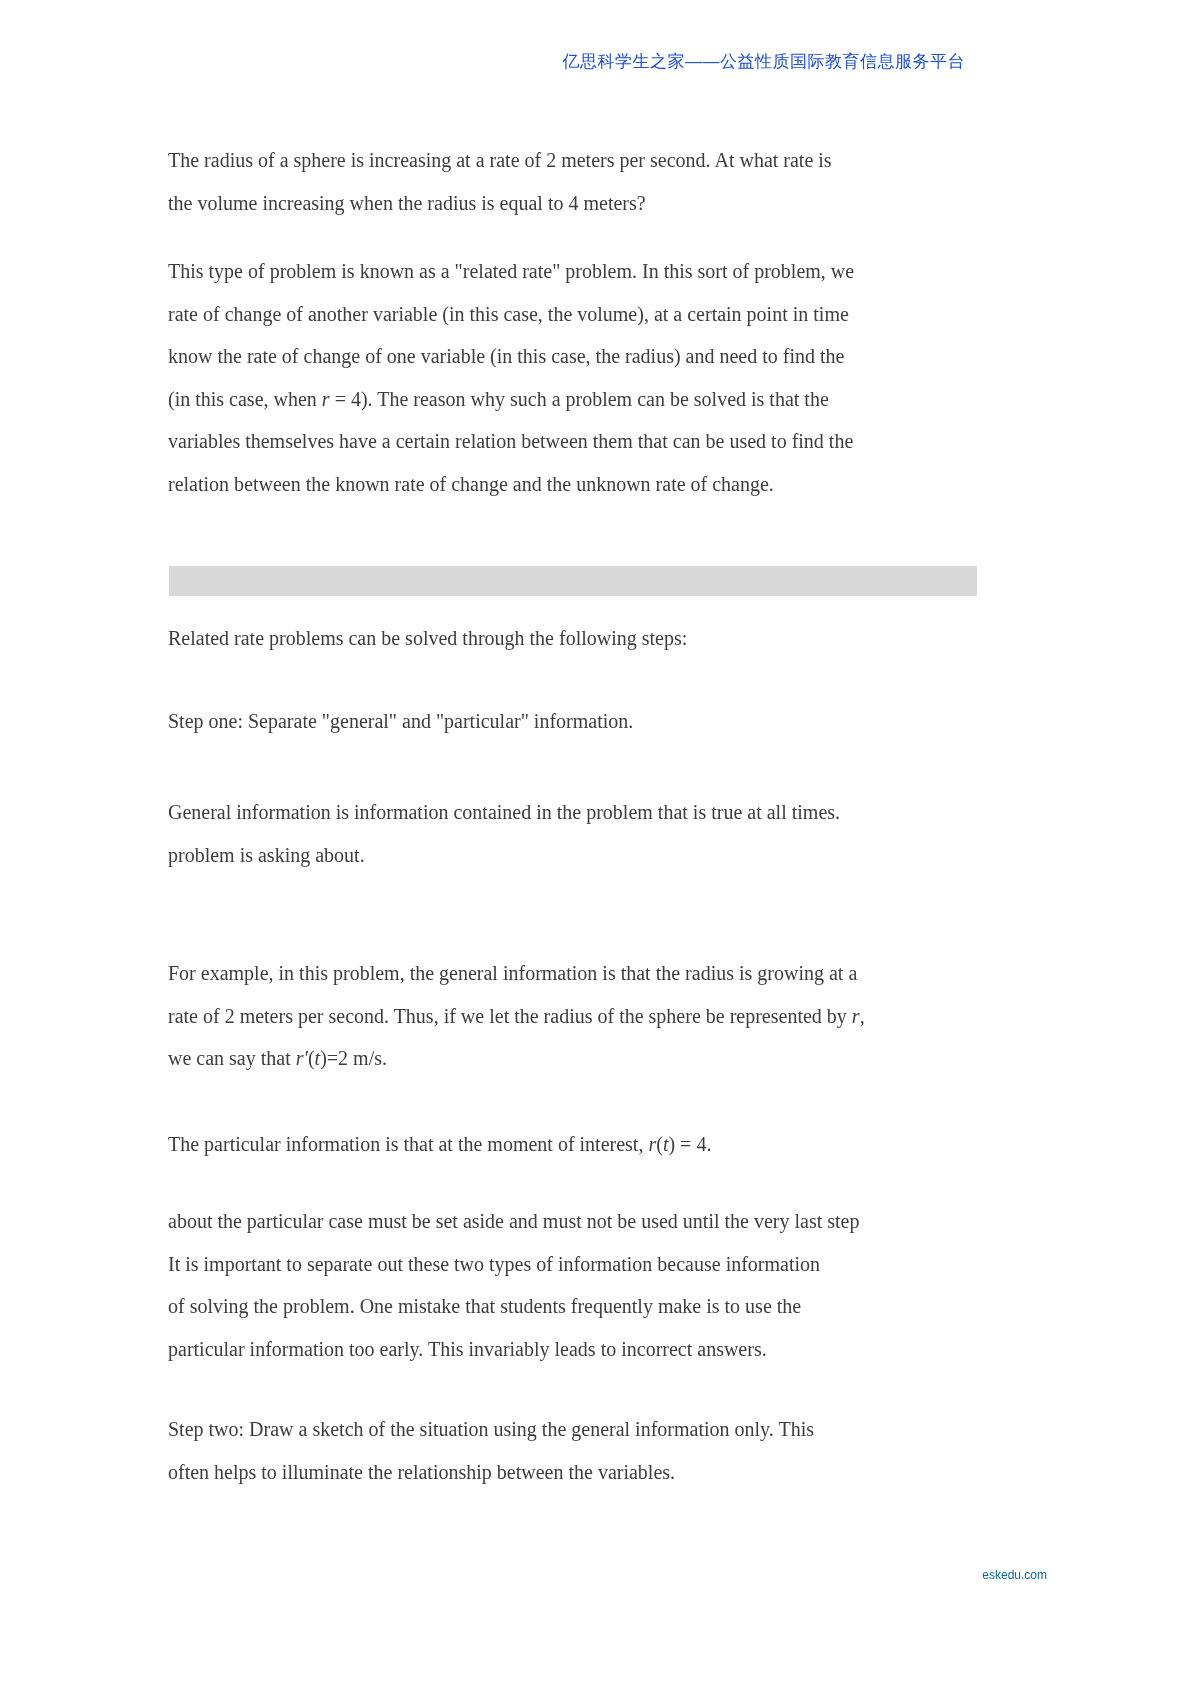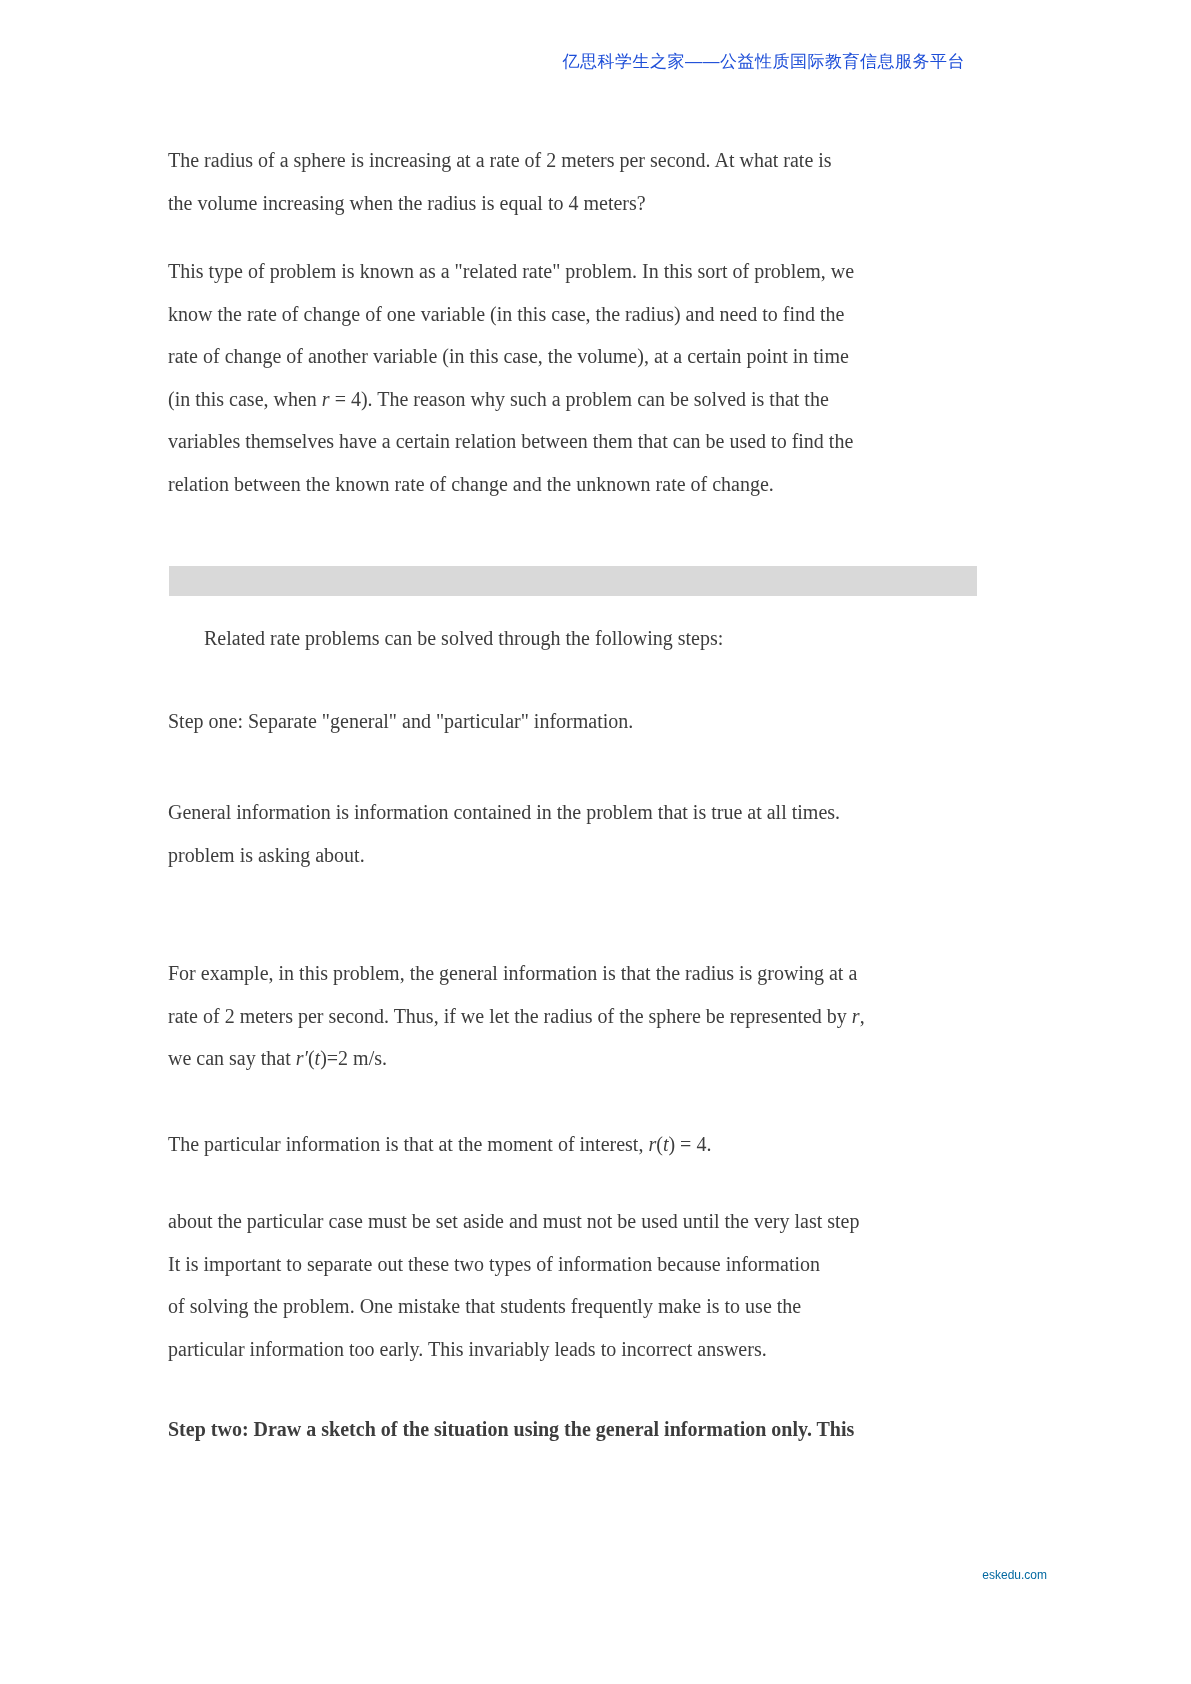--- a/index.html
+++ b/index.html
@@ -19,47 +19,47 @@
   }
   .para .line{white-space:nowrap;}
   .para .it{font-style:italic;}
   .hl-bar{
     position:absolute;left:169px;width:808px;height:30px;
     background:#d9d9d9;
   }
   [data-idx="0"]{top:139px;}
   [data-idx="1"]{top:250px;}
   [data-idx="2"]{top:566px;}
-  [data-idx="3"]{top:617px;margin-left:36px;}
+  [data-idx="3"]{top:617px;}
   [data-idx="4"]{top:700px;}
   [data-idx="5"]{top:791px;}
   [data-idx="6"]{top:952px;}
   [data-idx="7"]{top:1123px;}
   [data-idx="8"]{top:1200px;}
-  [data-idx="9"]{top:1408px;font-weight:bold;}
+  [data-idx="9"]{top:1408px;}
   .page-footer{
     position:absolute;top:1568px;right:144px;
     font-family:"Liberation Sans","DejaVu Sans",sans-serif;
     font-size:12px;color:#0369a1;
   }
 </style>
 </head>
 <body>
 
 <div class="page-header">亿思科学生之家——公益性质国际教育信息服务平台</div>
 
 <div id="doc-body">
     <div data-idx="0" class="para">
       <div class="line"><span>The radius of a sphere is increasing at a rate of 2 meters per second. At what rate is</span></div>
       <div class="line"><span>the volume increasing when the radius is equal to 4 meters?</span></div>
     </div>
     <div data-idx="1" class="para">
       <div class="line"><span>This type of problem is known as a "related rate" problem. In this sort of problem, we</span></div>
+      <div class="line"><span>rate of change of another variable (in this case, the volume), at a certain point in time</span></div>
       <div class="line"><span>know the rate of change of one variable (in this case, the radius) and need to find the</span></div>
-      <div class="line"><span>rate of change of another variable (in this case, the volume), at a certain point in time</span></div>
       <div class="line"><span>(in this case, when </span><span class="it">r</span><span> = 4). The reason why such a problem can be solved is that the</span></div>
       <div class="line"><span>variables themselves have a certain relation between them that can be used to find the</span></div>
       <div class="line"><span>relation between the known rate of change and the unknown rate of change.</span></div>
     </div>
     <div data-idx="2" class="hl-bar"></div>
     <div data-idx="3" class="para">
       <div class="line"><span>Related rate problems can be solved through the following steps:</span></div>
     </div>
     <div data-idx="4" class="para">
       <div class="line"><span>Step one: Separate "general" and "particular" information.</span></div>
@@ -77,16 +77,17 @@
       <div class="line"><span>The particular information is that at the moment of interest, </span><span class="it">r</span><span>(</span><span class="it">t</span><span>) = 4.</span></div>
     </div>
     <div data-idx="8" class="para">
       <div class="line"><span>about the particular case must be set aside and must not be used until the very last step</span></div>
       <div class="line"><span>It is important to separate out these two types of information because information</span></div>
       <div class="line"><span>of solving the problem. One mistake that students frequently make is to use the</span></div>
       <div class="line"><span>particular information too early. This invariably leads to incorrect answers.</span></div>
     </div>
     <div data-idx="9" class="para">
       <div class="line"><span>Step two: Draw a sketch of the situation using the general information only. This</span></div>
+      <div class="line"><span>often helps to illuminate the relationship between the variables.</span></div>
     </div>
   </div>
 
 <div class="page-footer">eskedu.com</div>
 
 </body></html>

